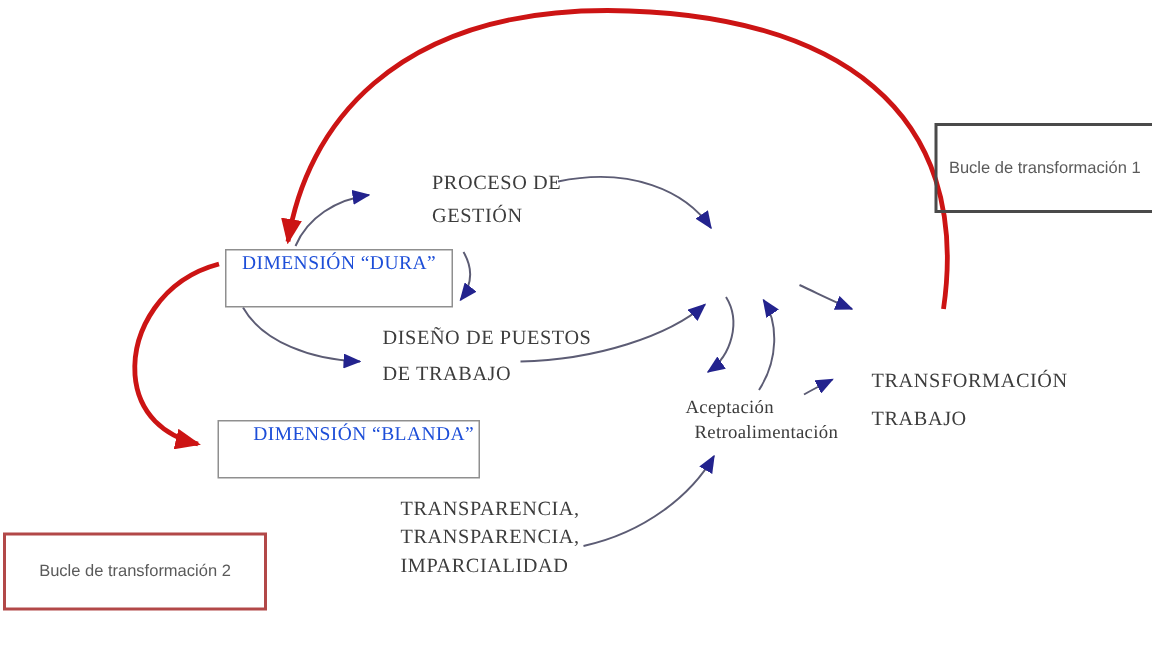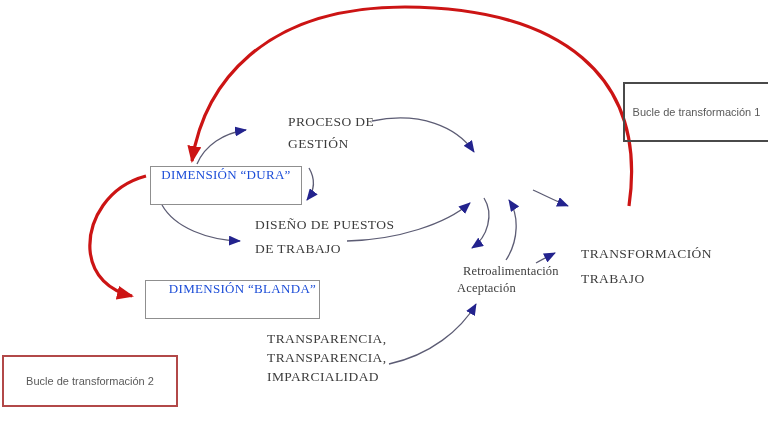--- a/index.html
+++ b/index.html
@@ -91,22 +91,22 @@
   </div>
 
   <div class="lbl caps lbl-transparencia">
     <span class="ln">TRANSPARENCIA,</span>
     <span class="ln">TRANSPARENCIA,</span>
     <span class="ln">IMPARCIALIDAD</span>
   </div>
 
 
   <div class="lbl lbl-aceptacion">
+    <span class="ln">Aceptación</span>
     <span class="ln ln2">Retroalimentación</span>
-    <span class="ln">Aceptación</span>
   </div>
 
   <div class="lbl caps lbl-transformacion">
     <span class="ln">TRANSFORMACIÓN</span>
     <span class="ln">TRABAJO</span>
   </div>
 
 </div>
 
 </body></html>

